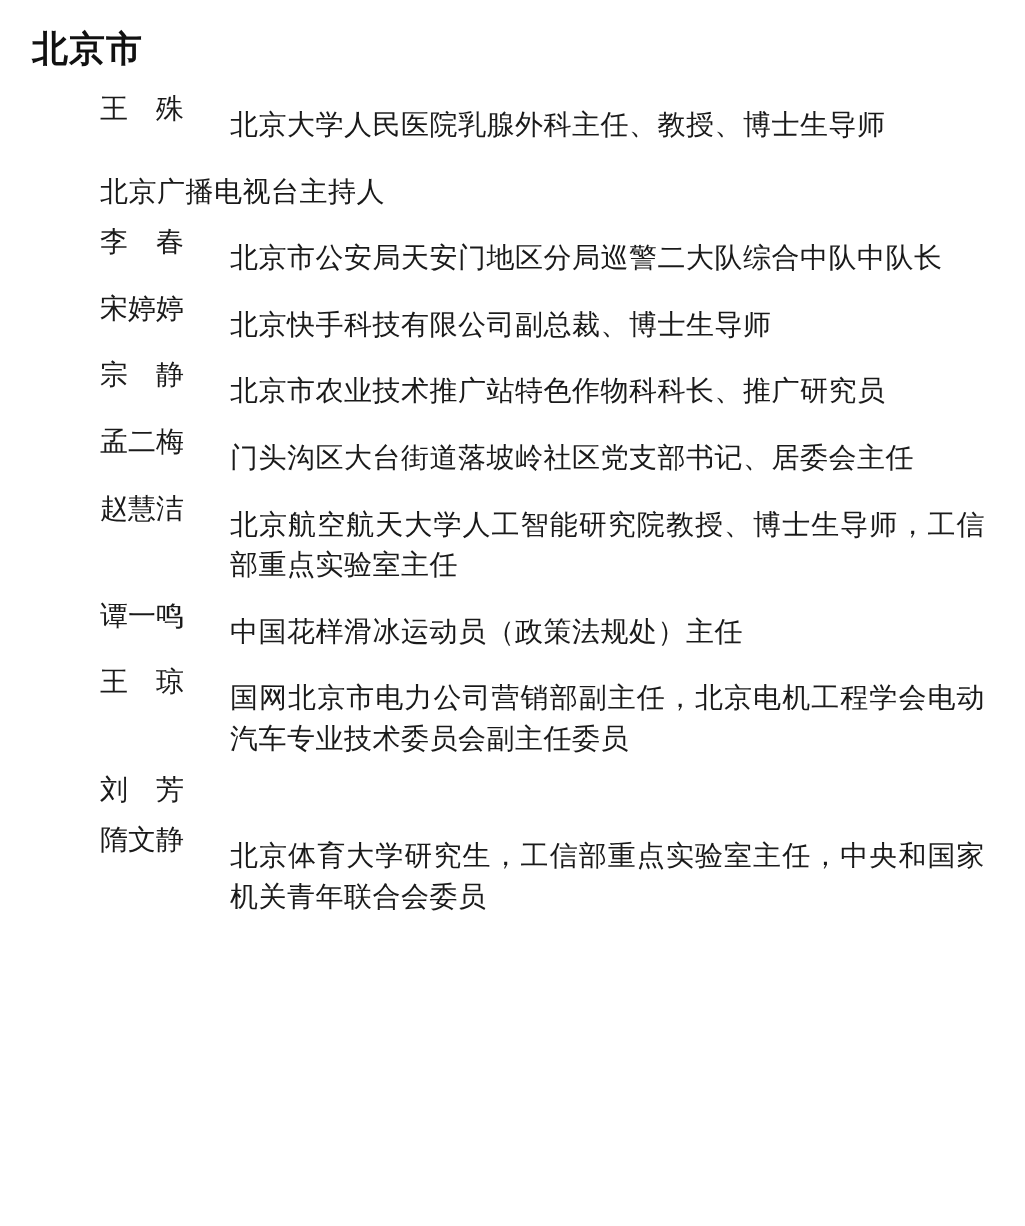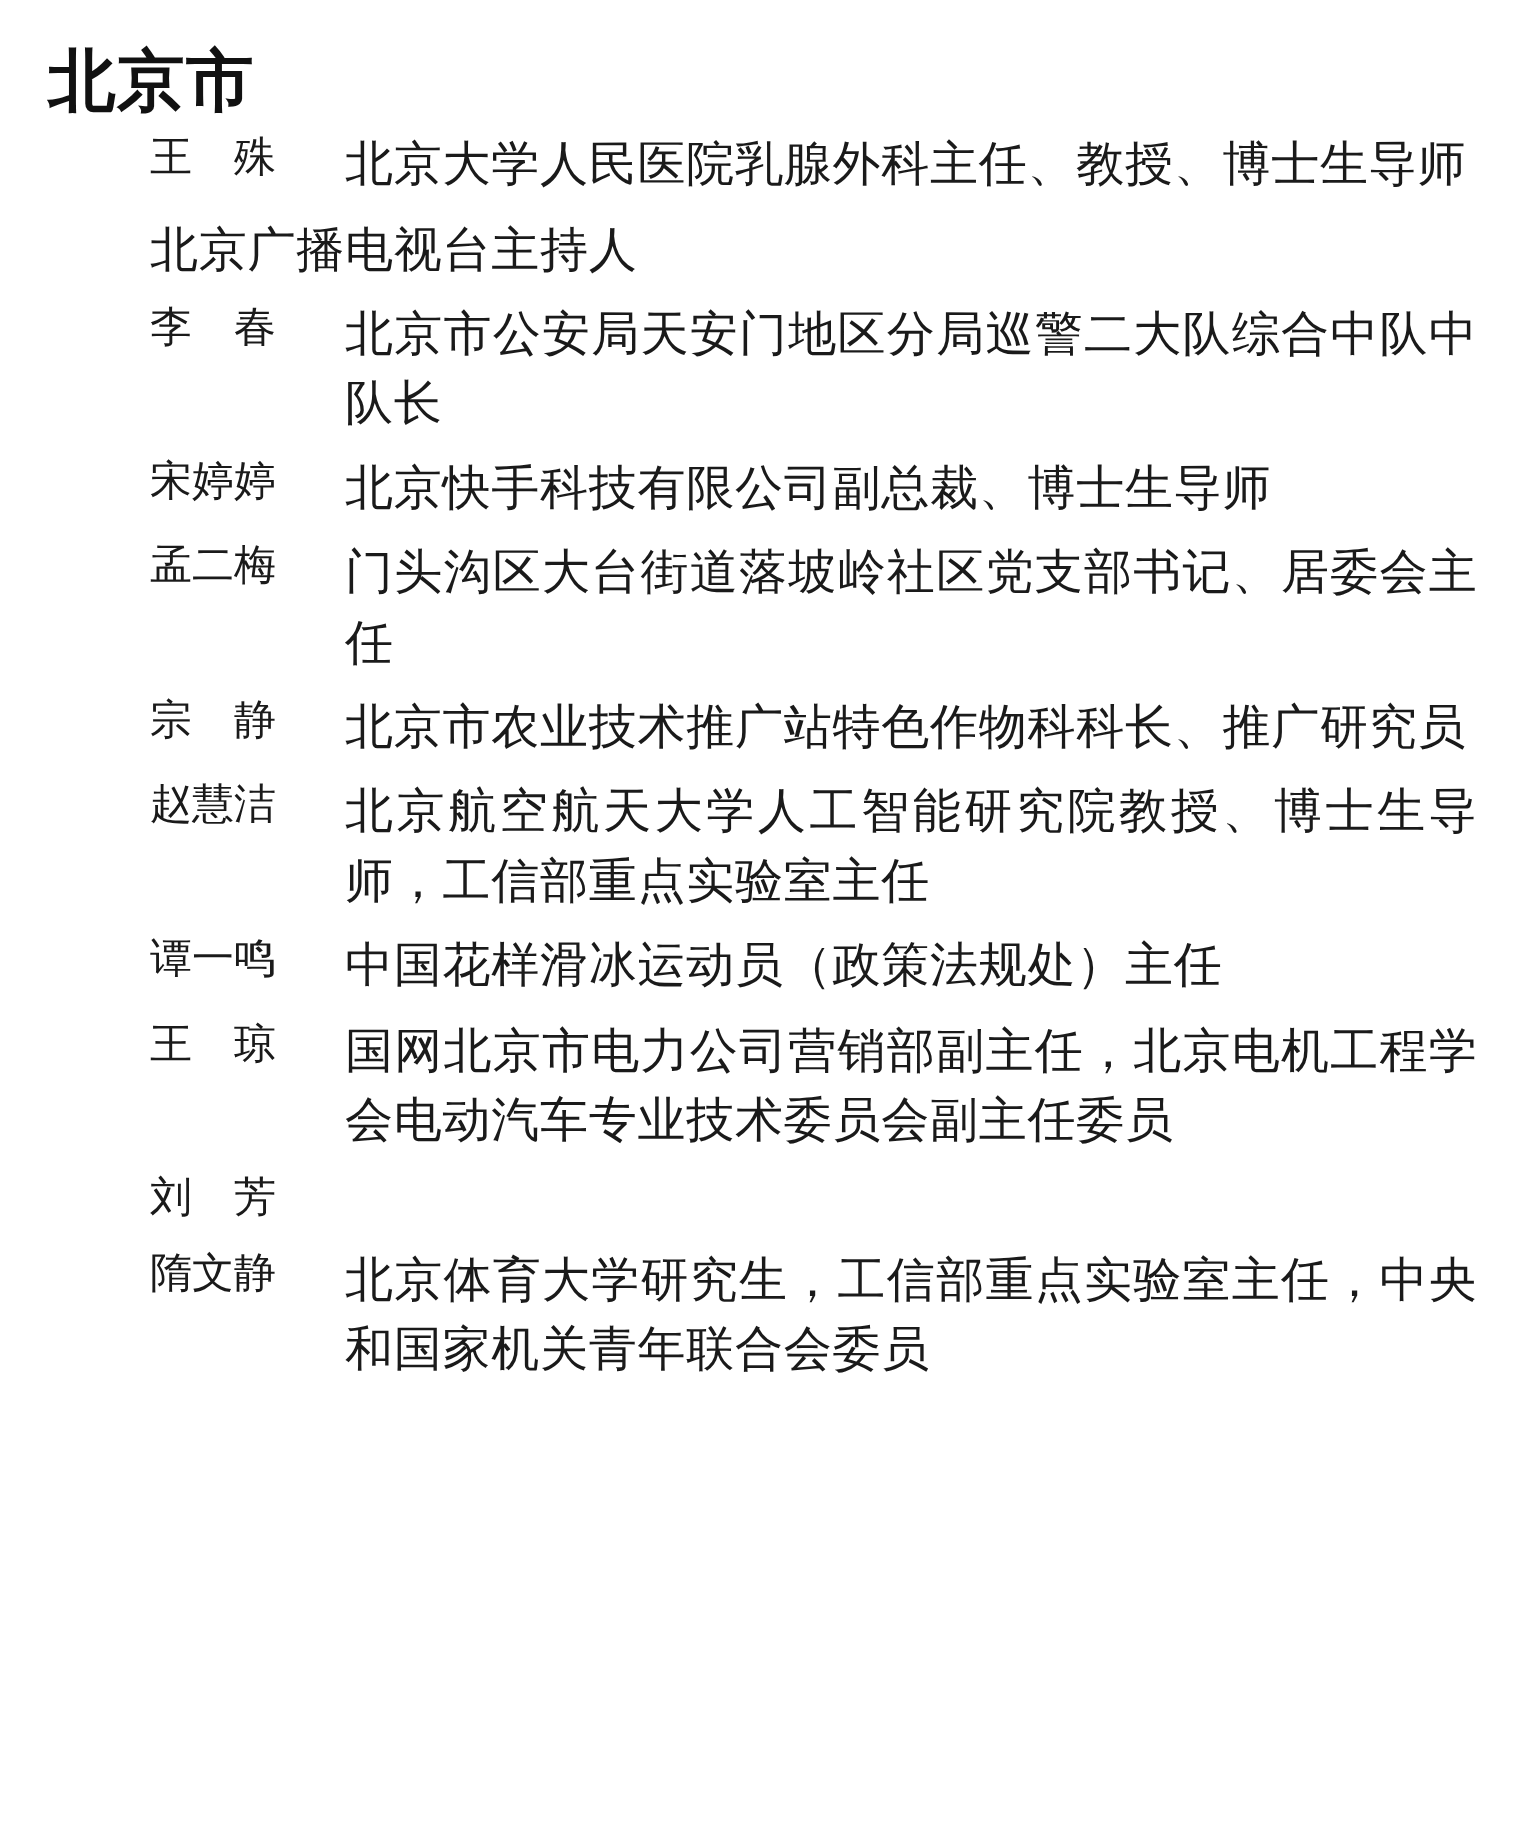--- a/index.html
+++ b/index.html
@@ -16,24 +16,24 @@
   .page {
     width: 1025px;
     min-height: 1226px;
     box-sizing: border-box;
     padding: 26px 30px 10px 30px;
     background: #ffffff;
   }
   .region-title {
     font-family: "Liberation Sans", "DejaVu Sans", sans-serif;
     font-weight: bold;
-    font-size: 45px;
+    font-size: 36px;
     letter-spacing: 1px;
     line-height: 1.25;
-    margin: 0 0 4px 0;
+    margin: 0 0 18px 0;
     padding-left: 2px;
     color: #111111;
   }
   .entries {
     margin: 0;
     padding: 0;
     list-style: none;
   }
   .entry {
     display: flex;
@@ -45,27 +45,28 @@
     flex: 0 0 auto;
     width: 130px;
     font-size: 28px;
     line-height: 1.45;
     letter-spacing: 0px;
     white-space: pre;
     font-family: "Liberation Serif", "DejaVu Serif", serif;
   }
   .entry-desc {
     flex: 1 1 auto;
-    font-size: 32px;
+    font-size: 28px;
     line-height: 1.45;
     letter-spacing: 0.5px;
     text-align: justify;
     text-justify: inter-ideograph;
     font-family: "Liberation Serif", "DejaVu Serif", serif;
     padding-right: 10px;
+    margin-top: 16px;
   }
 </style>
 </head>
 <body>
 
 <div class="page">
 
   <h1 class="region-title">北京市</h1>
 
   <ul class="entries">
@@ -83,27 +84,27 @@
       <span class="entry-name">李　春</span>
       <span class="entry-desc">北京市公安局天安门地区分局巡警二大队综合中队中队长</span>
     </li>
 
     <li class="entry">
       <span class="entry-name">宋婷婷</span>
       <span class="entry-desc">北京快手科技有限公司副总裁、博士生导师</span>
     </li>
 
     <li class="entry">
-      <span class="entry-name">孟二梅</span>
-      <span class="entry-desc">门头沟区大台街道落坡岭社区党支部书记、居委会主任</span>
+      <span class="entry-name">宗　静</span>
+      <span class="entry-desc">北京市农业技术推广站特色作物科科长、推广研究员</span>
     </li>
 
     <li class="entry">
-      <span class="entry-name">宗　静</span>
-      <span class="entry-desc">北京市农业技术推广站特色作物科科长、推广研究员</span>
+      <span class="entry-name">孟二梅</span>
+      <span class="entry-desc">门头沟区大台街道落坡岭社区党支部书记、居委会主任</span>
     </li>
 
     <li class="entry">
       <span class="entry-name">赵慧洁</span>
       <span class="entry-desc">北京航空航天大学人工智能研究院教授、博士生导师，工信部重点实验室主任</span>
     </li>
 
     <li class="entry">
       <span class="entry-name">谭一鸣</span>
       <span class="entry-desc">中国花样滑冰运动员（政策法规处）主任</span>

